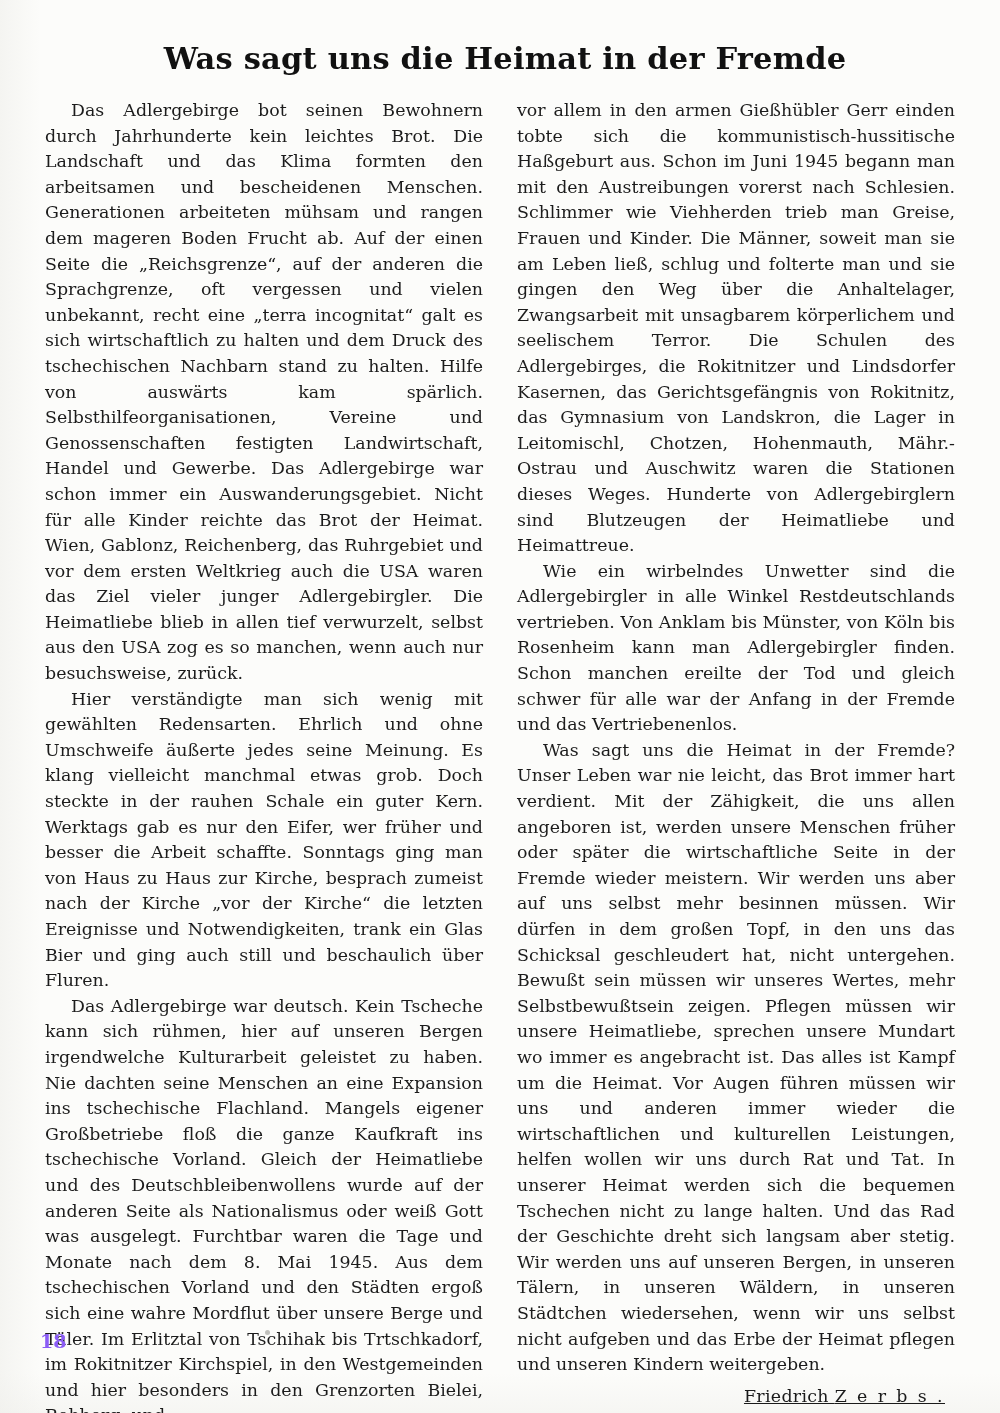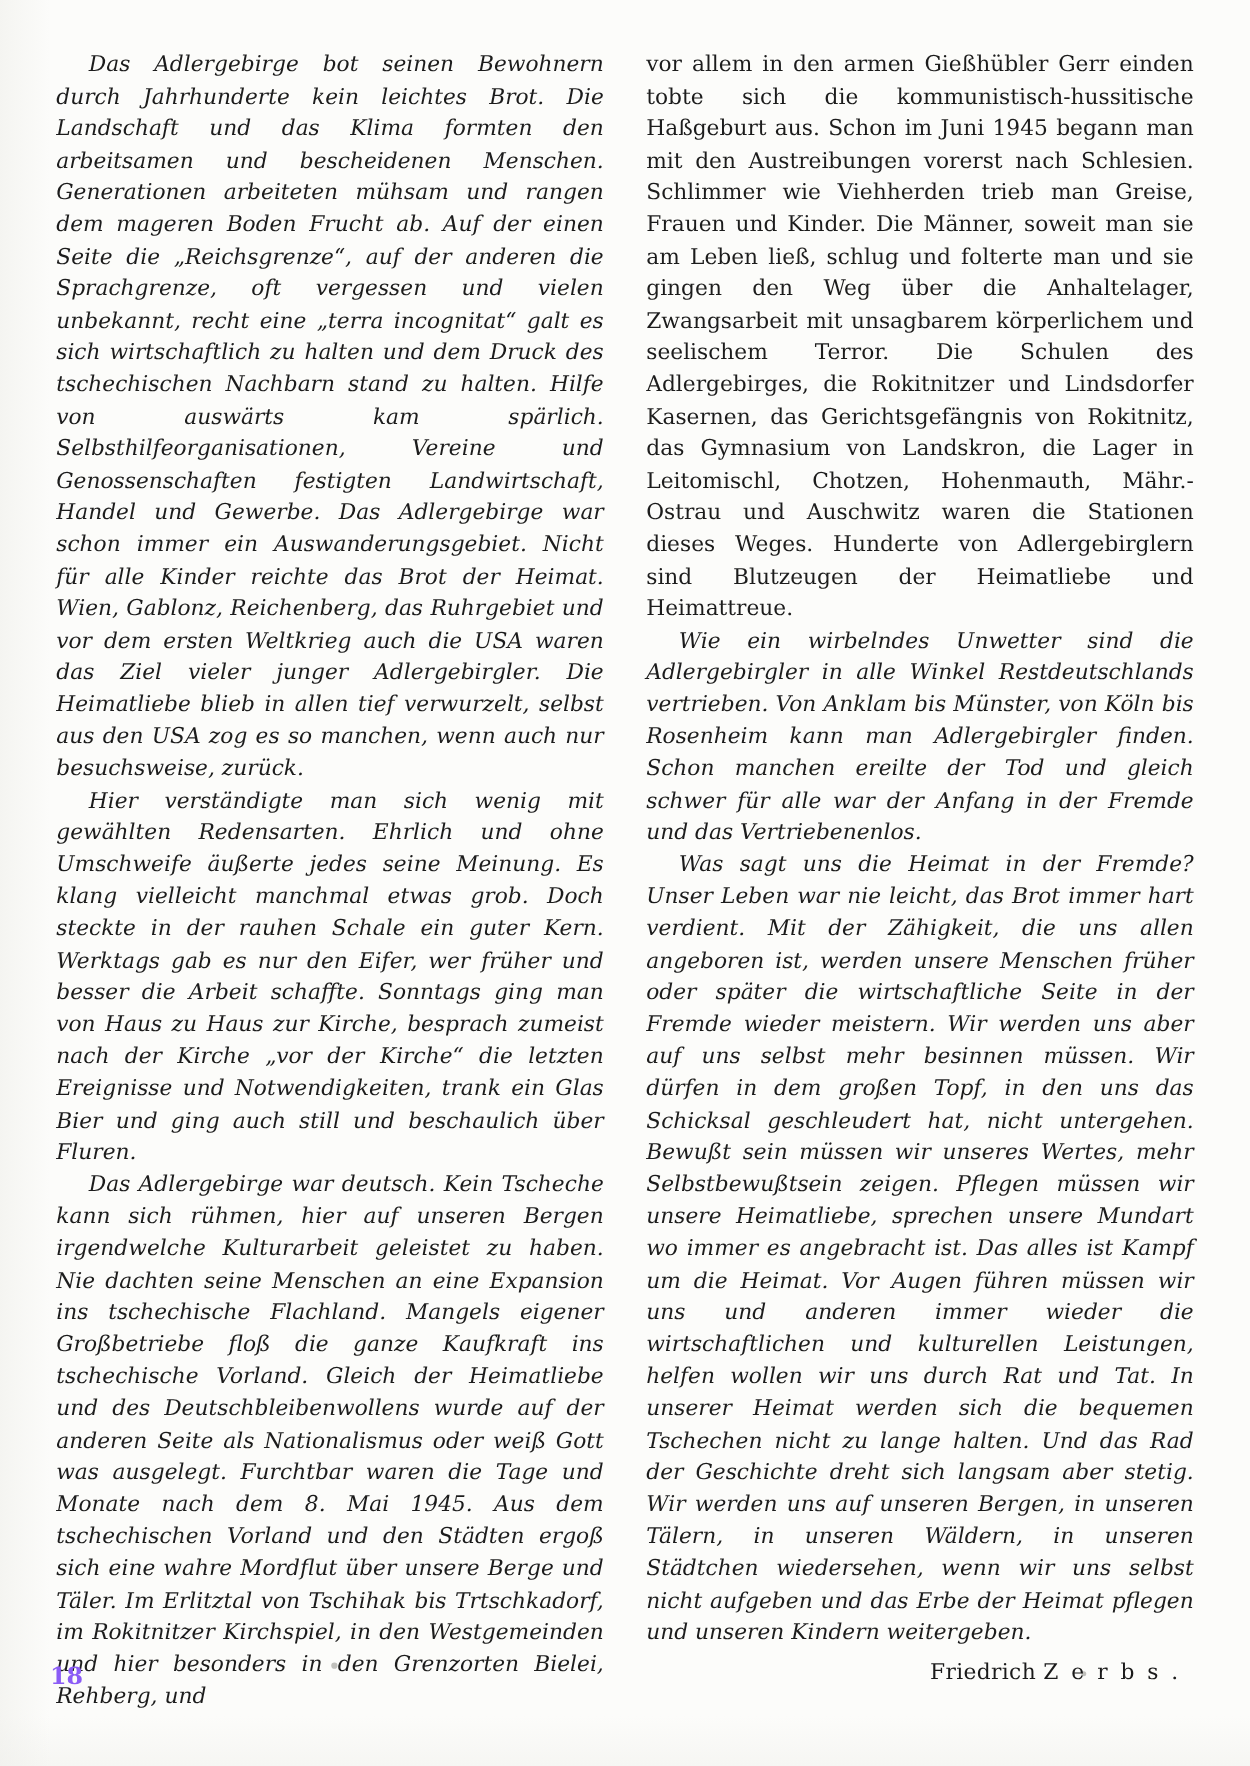--- a/index.html
+++ b/index.html
@@ -60,29 +60,29 @@
     margin: 0;
     font-size: 17.4px;
     line-height: 25.6px;
     text-align: justify;
     text-justify: inter-word;
     color: #1c1c1c;
     hyphens: manual;
   }
   p.body.indent {
     text-indent: 26px;
-    font-style: italic;
   }
   .signature {
     margin-top: 6px;
     text-align: right;
     font-size: 17.4px;
     line-height: 25.6px;
     letter-spacing: 0.3px;
     padding-right: 10px;
+    text-decoration: underline;
   }
   .signature .spaced {
     letter-spacing: 2.4px;
   }
   .folio {
     position: absolute;
     left: 40px;
     top: 1330px;
     font-family: "DejaVu Serif", serif;
     font-weight: bold;
@@ -100,20 +100,21 @@
 <body>
 
 <div class="page">
   <div class="paper-tint"></div>
 
   <div class="speck" style="left:265px; top:1330px; width:5px; height:5px;"></div>
   <div class="speck" style="left:865px; top:1337px; width:4px; height:4px;"></div>
 
   <div class="content">
 
+    <h1 class="headline">Was sagt uns die Heimat in der Fremde</h1>
 
     <div class="columns">
 
       <div class="col">
         <p class="body indent">Das Adlergebirge bot seinen Bewohnern durch Jahrhunderte kein leichtes Brot. Die Landschaft und das Klima formten den arbeitsamen und bescheidenen Menschen. Generationen arbeiteten mühsam und rangen dem mageren Boden Frucht ab. Auf der einen Seite die „Reichsgrenze“, auf der anderen die Sprachgrenze, oft vergessen und vielen unbekannt, recht eine „terra incognitat“ galt es sich wirtschaftlich zu halten und dem Druck des tschechischen Nachbarn stand zu halten. Hilfe von auswärts kam spärlich. Selbsthilfeorganisationen, Vereine und Genossenschaften festigten Landwirtschaft, Handel und Gewerbe. Das Adlergebirge war schon immer ein Auswanderungsgebiet. Nicht für alle Kinder reichte das Brot der Heimat. Wien, Gablonz, Reichenberg, das Ruhrgebiet und vor dem ersten Weltkrieg auch die USA waren das Ziel vieler junger Adlergebirgler. Die Heimatliebe blieb in allen tief verwurzelt, selbst aus den USA zog es so manchen, wenn auch nur besuchsweise, zurück.</p>
         <p class="body indent">Hier verständigte man sich wenig mit gewählten Redensarten. Ehrlich und ohne Umschweife äußerte jedes seine Meinung. Es klang vielleicht manchmal etwas grob. Doch steckte in der rauhen Schale ein guter Kern. Werktags gab es nur den Eifer, wer früher und besser die Arbeit schaffte. Sonntags ging man von Haus zu Haus zur Kirche, besprach zumeist nach der Kirche „vor der Kirche“ die letzten Ereignisse und Notwendigkeiten, trank ein Glas Bier und ging auch still und beschaulich über Fluren.</p>
         <p class="body indent">Das Adlergebirge war deutsch. Kein Tscheche kann sich rühmen, hier auf unseren Bergen irgendwelche Kulturarbeit geleistet zu haben. Nie dachten seine Menschen an eine Expansion ins tschechische Flachland. Mangels eigener Großbetriebe floß die ganze Kaufkraft ins tschechische Vorland. Gleich der Heimatliebe und des Deutschbleibenwollens wurde auf der anderen Seite als Nationalismus oder weiß Gott was ausgelegt. Furchtbar waren die Tage und Monate nach dem 8. Mai 1945. Aus dem tschechischen Vorland und den Städten ergoß sich eine wahre Mordflut über unsere Berge und Täler. Im Erlitztal von Tschihak bis Trtschkadorf, im Rokitnitzer Kirchspiel, in den Westgemeinden und hier besonders in den Grenzorten Bielei, Rehberg, und</p>
       </div>
 
       <div class="col">

